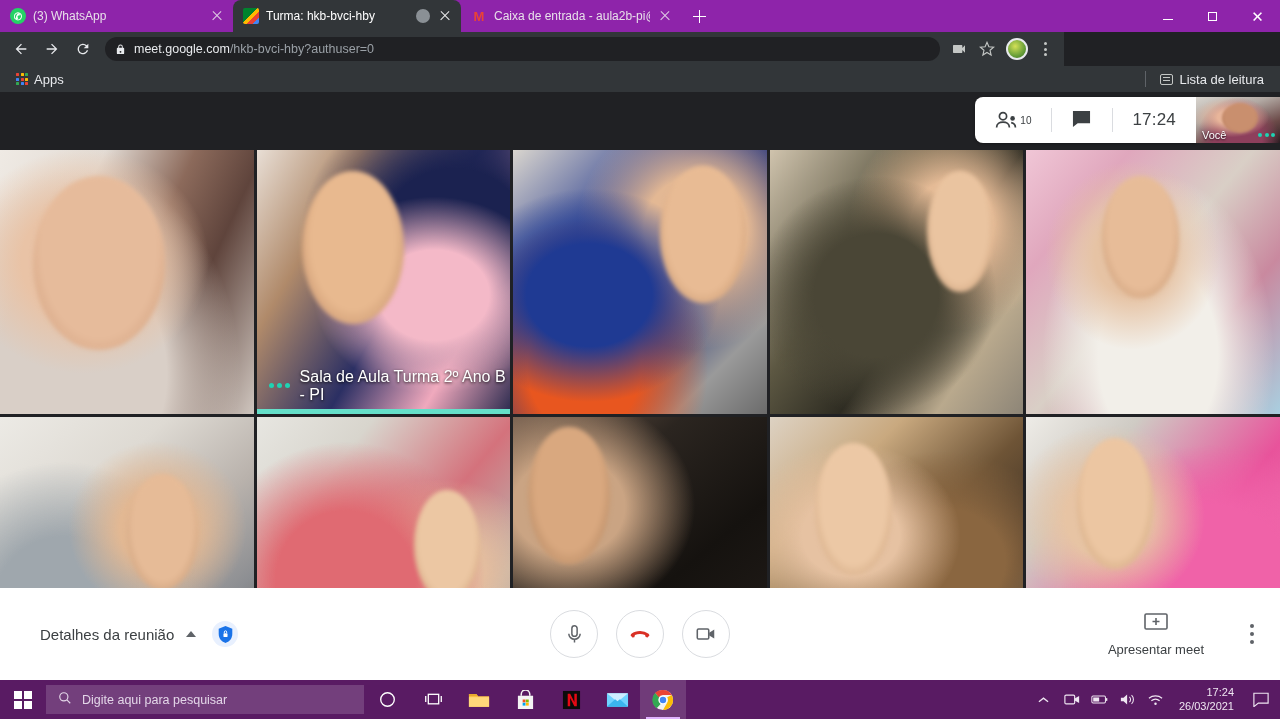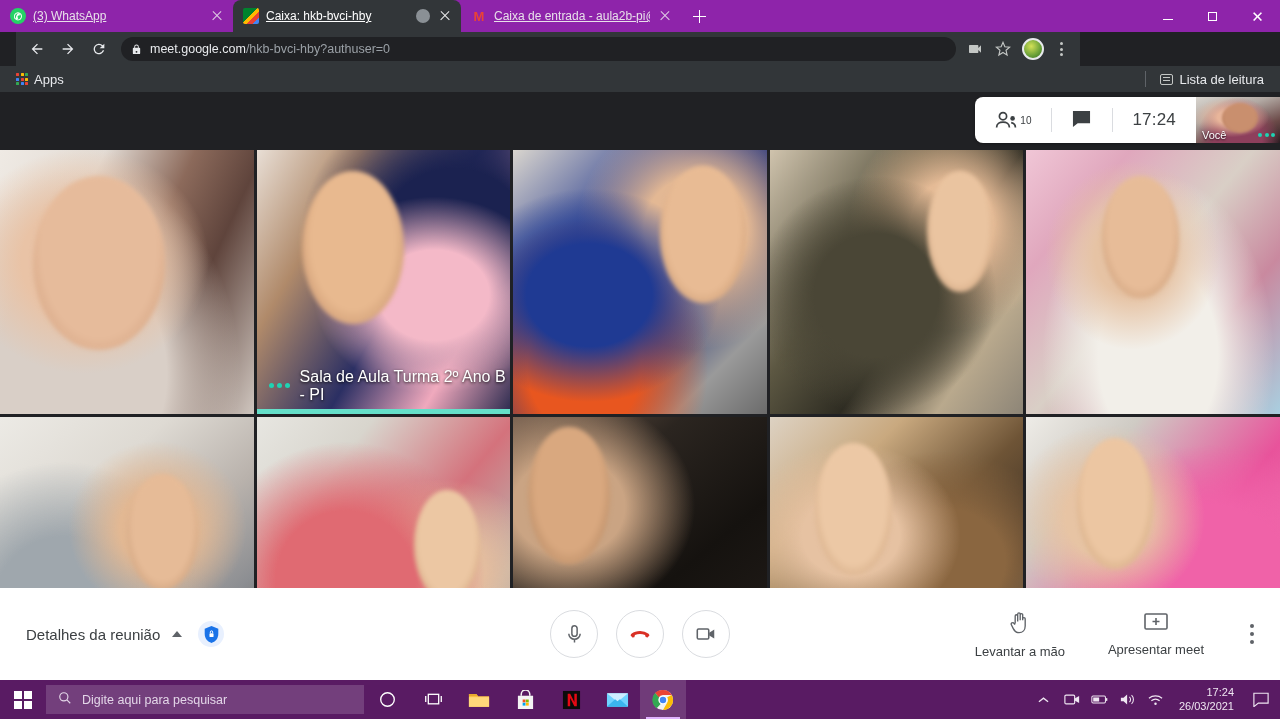--- a/index.html
+++ b/index.html
@@ -34,21 +34,21 @@
     font-size: 11px; border-radius: 3px;
   }
   .fav-wa { background: #25D366; color:#fff; border-radius:50%; font-size:10px; font-weight:bold;}
   .fav-meet {
     background: linear-gradient(135deg,#00832d 0%,#00832d 45%,#ffba00 45%,#ffba00 60%,#e94235 60%,#e94235 80%,#4285f4 80%);
     border-radius: 2px;
   }
   .fav-gmail { color: #ea4335; font-weight: bold; font-size: 13px; }
   .tab-title {
     flex: 1 1 auto; overflow: hidden; white-space: nowrap;
-    text-overflow: clip; font-size: 12px; text-decoration: underline;
+    text-overflow: clip; font-size: 12px;
   }
   .tab-audio {
     width: 14px; height: 14px; border-radius: 50%;
     background: #9aa0a6; flex: 0 0 14px; opacity: .85;
   }
   .tab-close {
     width: 16px; height: 16px; flex: 0 0 16px; position: relative;
     opacity: .9; cursor: pointer;
   }
   .tab-close::before, .tab-close::after {
@@ -68,21 +68,21 @@
   .newtab::after  { left: 13.7px; top: 8px; width: 1.6px; height: 13px; }
   .wincontrols {
     position: absolute; right: 0; top: 0; height: 32px; display: flex;
   }
   .wc { width: 45px; height: 32px; display:flex; align-items:center; justify-content:center; color:#fff; font-size: 12px; cursor: pointer;}
   .wc-min::before{content:"";width:10px;height:1.3px;background:#fff;display:block;margin-top:7px;}
   .wc-max span{display:block;width:9px;height:9px;border:1.3px solid #fff;}
   .wc-close{font-size:15px;line-height:1;}
 
   .toolbar {
-    position: absolute; top: 32px; left: 16px; width: 1064px; height: 34px;
+    position: absolute; top: 32px; left: 0; width: 1064px; height: 34px;
     background: #323639; display: flex; align-items: center; padding: 0 8px; text-align: center;
   }
   .navbtn {
     width: 26px; height: 26px; margin-right: 5px; color: #e8eaed;
     display: flex; align-items: center; justify-content: center;
     font-size: 15px; border-radius: 50%; cursor: pointer;
   }
   .omnibox {
     flex: 1 1 auto; height: 24px; background: #202124; border-radius: 12px;
     display: flex; align-items: center; padding: 0 10px; margin: 0 6px 0 4px;
@@ -248,21 +248,21 @@
       radial-gradient(ellipse at 72% 58%, #f062a8 0 30%, rgba(240,98,168,0) 58%),
       linear-gradient(130deg,#eeece7 0%, #cfcbc4 24%, #e8539b 58%, #f06fae 78%, #d6d3ce 100%); }
   .t10 .f { position:absolute; left:20%; top:8%; width:30%; height:50%; border-radius:50%;
       background: radial-gradient(ellipse at 50% 45%, #ecc6a2 0 60%, #b78c63 100%); filter: blur(2px);}
 
   
   .ctrlbar {
     position: absolute; top: 588px; left: 0; width: 1280px; height: 92px;
     background: #ffffff; display: flex; align-items: center;
   }
-  .ctrl-left { display: flex; align-items: center; padding-left: 26px; gap: 16px; }
+  .ctrl-left { display: flex; align-items: center; padding-left: 40px; gap: 16px; }
   .meet-details { display:flex; align-items:center; gap:12px; color:#3c4043; font-size:15px; cursor:pointer;}
   .chev-up { width:0;height:0;border-left:5px solid transparent;border-right:5px solid transparent;border-bottom:6px solid #5f6368;}
   .shield {
     width: 26px; height: 26px; border-radius: 50%;
     background: #e8f0fe; display:flex; align-items:center; justify-content:center; cursor:pointer;
   }
   .shield svg { display:block; }
   .ctrl-center {
     position:absolute; left:50%; transform:translateX(-50%);
     display:flex; align-items:center; gap:18px;
@@ -313,21 +313,21 @@
 <div class="screen">
 
   <div class="tabstrip">
     <div class="tab inactive">
       <span class="tab-fav fav-wa">✆</span>
       <span class="tab-title">(3) WhatsApp</span>
       <span class="tab-close"></span>
     </div>
     <div class="tab active">
       <span class="tab-fav fav-meet"></span>
-      <span class="tab-title">Caixa: hkb-bvci-hby</span>
+      <span class="tab-title">Turma: hkb-bvci-hby</span>
       <span class="tab-audio"></span>
       <span class="tab-close"></span>
     </div>
     <div class="tab inactive third">
       <span class="tab-fav fav-gmail">M</span>
       <span class="tab-title">Caixa de entrada - aula2b-pi@ie</span>
       <span class="tab-close"></span>
     </div>
     <div class="newtab"></div>
     <div class="wincontrols">
@@ -535,28 +535,20 @@
         <svg width="22" height="22" viewBox="0 0 24 24">
             <rect x="2.5" y="6.5" width="12.5" height="11" rx="1.4" fill="none" stroke="#5f6368" stroke-width="1.7"></rect>
             <path d="M15.5 10.5 21 7.2v9.6l-5.5-3.3z" fill="#5f6368"></path>
           </svg>
       </div>
     </div>
 
     <div class="ctrl-right">
       <div class="tool">
         <span>
-          <svg width="24" height="25" viewBox="0 0 24 26">
-              <path d="M7 14V6.2a1.3 1.3 0 0 1 2.6 0V12m0-1.4V4.3a1.3 1.3 0 0 1 2.6 0v6.3m0-.9V5.1a1.3 1.3 0 0 1 2.6 0v5.5m0-1.4a1.3 1.3 0 0 1 2.6 0v7.4c0 4-2.6 7-6.4 7-3.2 0-4.6-1.4-6-4.2l-2-4c-.5-1 .1-2.1 1.2-2.2.7-.1 1.3.3 1.7 1L7 15" fill="none" stroke="#5f6368" stroke-width="1.4" stroke-linejoin="round"></path>
-            </svg>
-        </span>
-        <span>Levantar a mão</span>
-      </div>
-      <div class="tool">
-        <span>
           <svg width="26" height="22" viewBox="0 0 26 22">
               <rect x="2" y="3" width="22" height="15" rx="1.3" fill="none" stroke="#5f6368" stroke-width="1.6"></rect>
               <path d="M13 7v7M9.5 10.5h7" stroke="#5f6368" stroke-width="1.6"></path>
             </svg>
         </span>
         <span>Apresentar meet</span>
       </div>
       <div class="dots-v">
           <i></i>
           <i></i>

